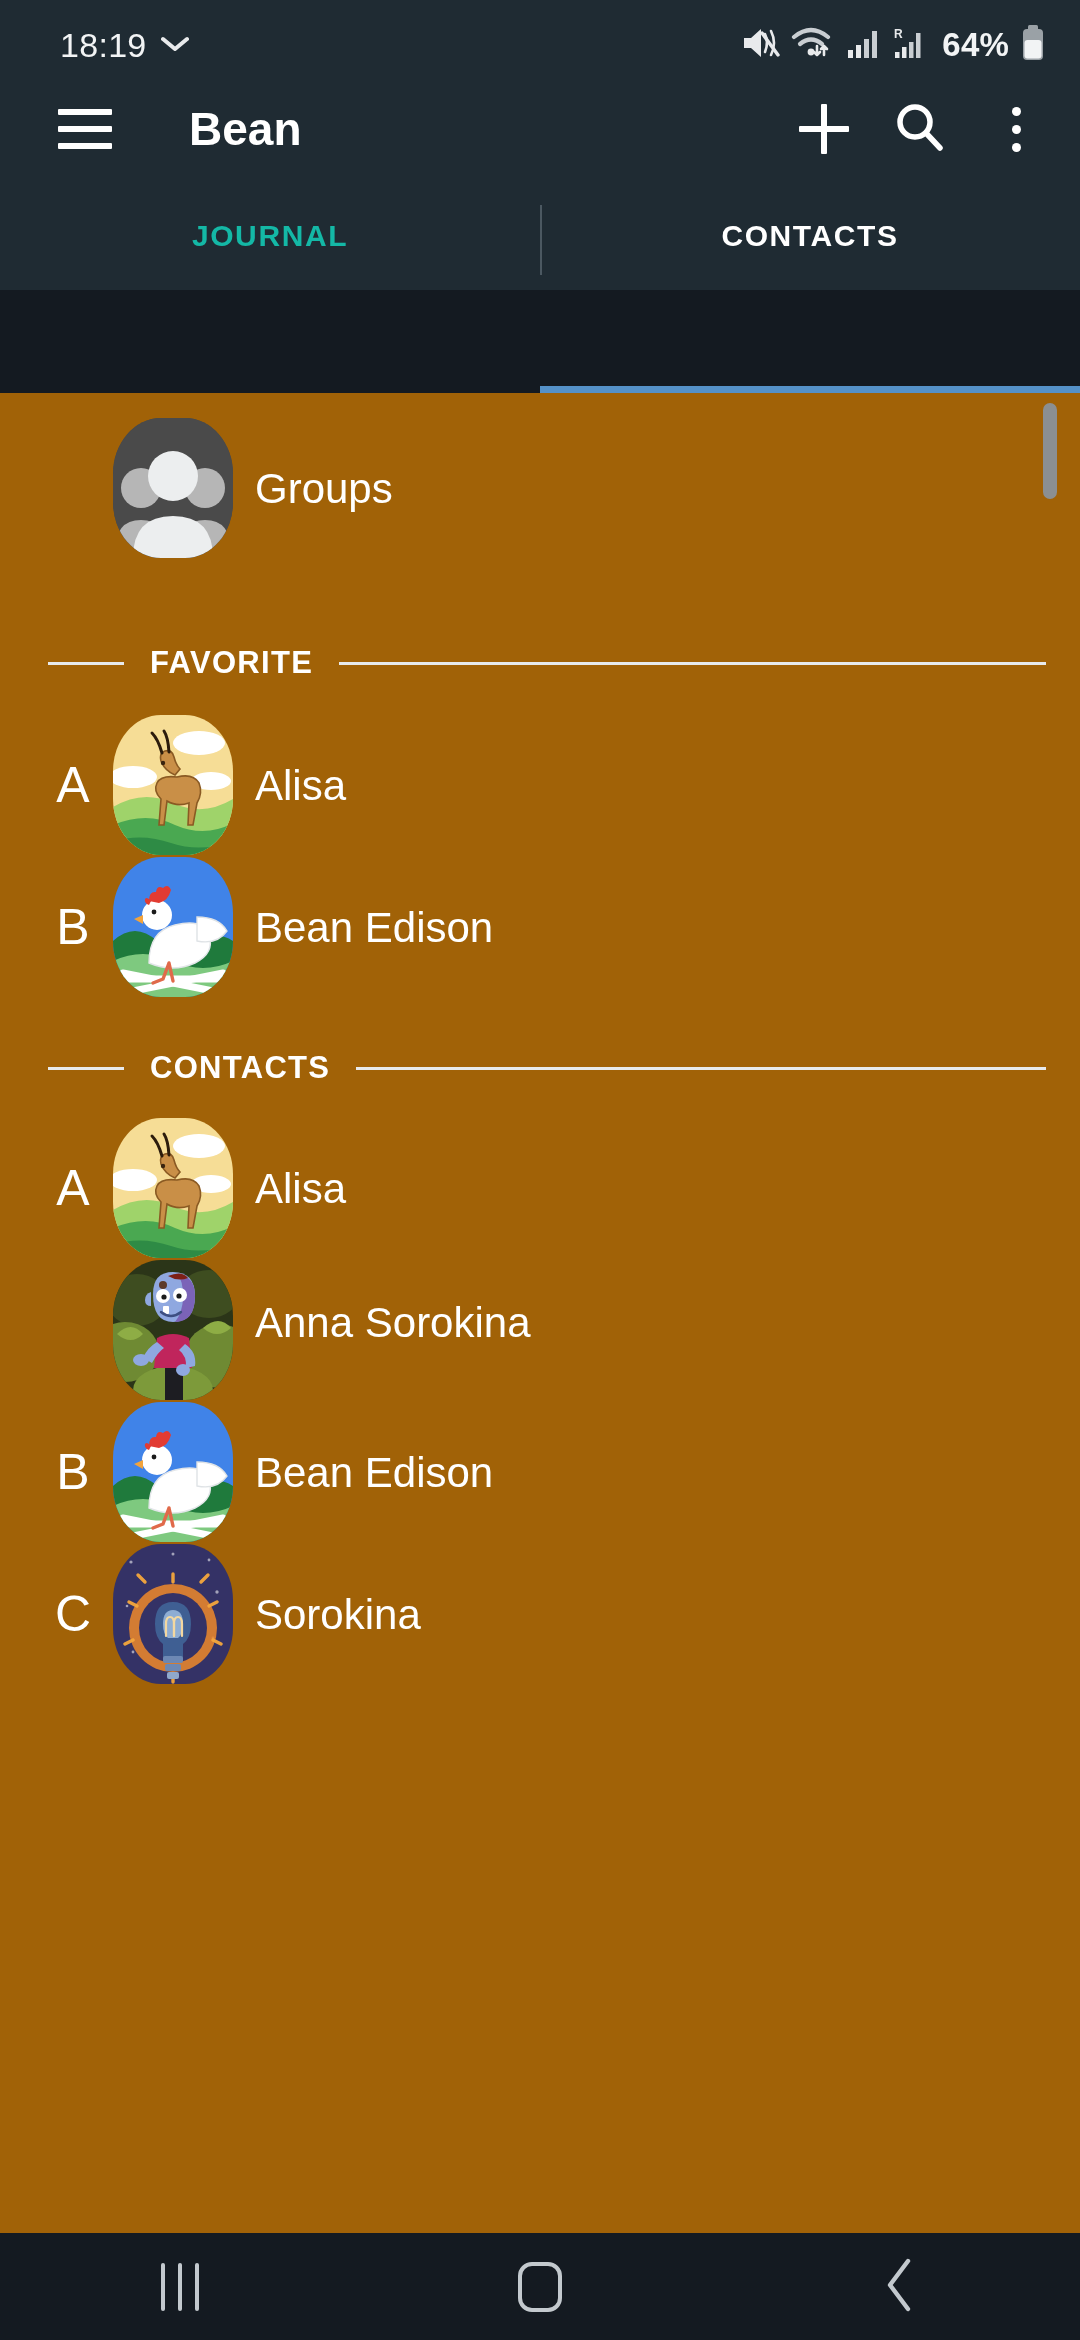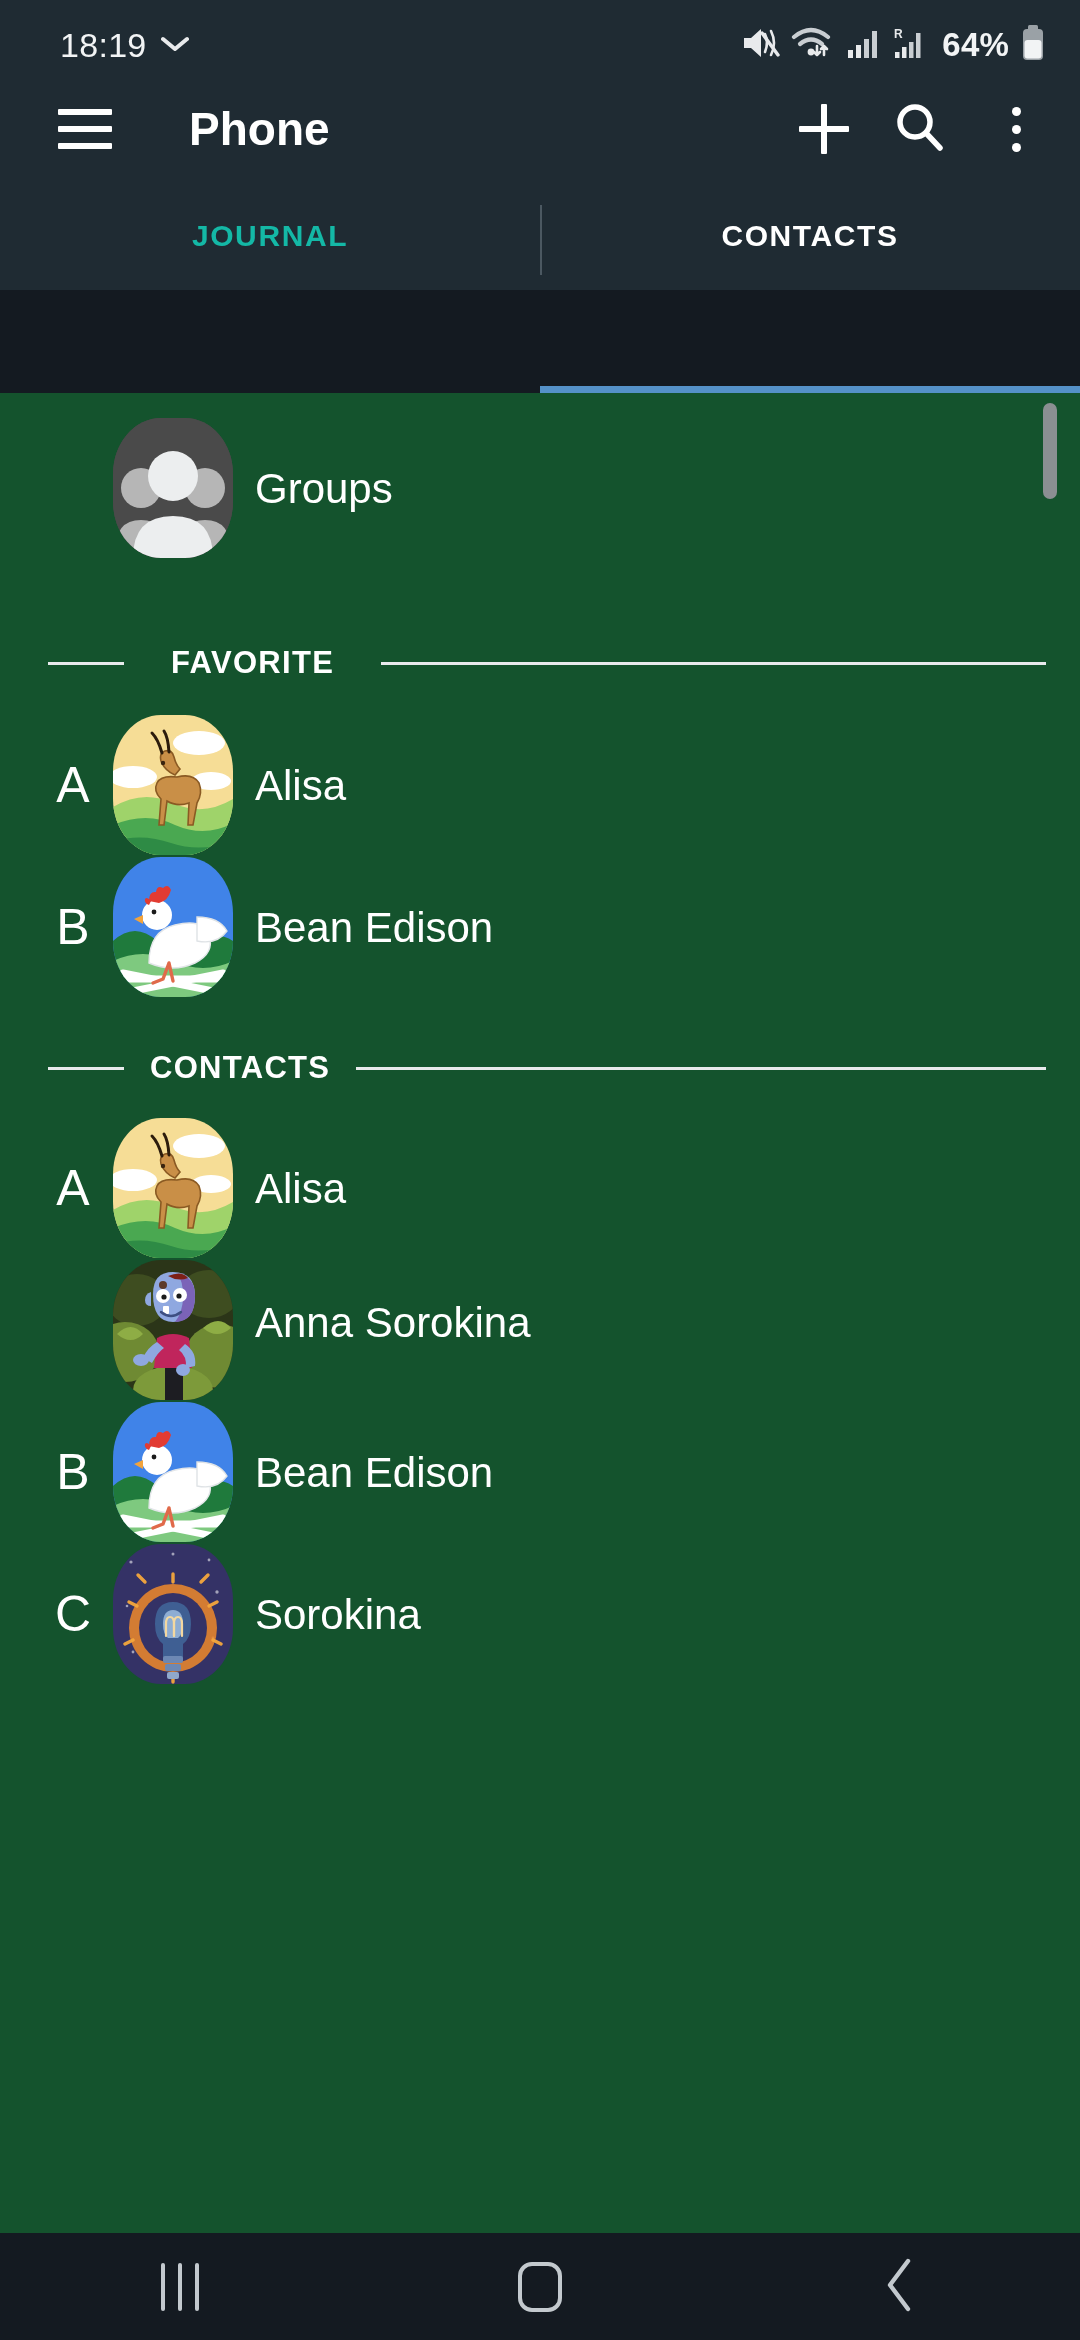--- a/index.html
+++ b/index.html
@@ -51,21 +51,21 @@
   }
   .tab { flex:1; display:flex; align-items:center; justify-content:center; position:relative; cursor:pointer; }
   .tab-label { color:#ffffff; font-size:30px; font-weight:700; letter-spacing:1.6px; }
   .tab.inactive .tab-label { color:#14b8a6; }
   .tab-sep { position:absolute; left:540px; top:205px; width:2px; height:70px; background:#4b5861; }
   .tab-indicator { position:absolute; left:540px; top:386px; width:540px; height:7px; background:#5591c8; }
 
   
   .content {
     position:absolute; left:0; top:393px; width:1080px; height:1840px;
-    background:#14532d; overflow:hidden;
+    background:#a16207; overflow:hidden;
   }
   .scrollbar { position:absolute; right:23px; top:10px; width:14px; height:96px; background:#8b8f92; border-radius:7px; }
 
   .row { position:absolute; left:0; width:1080px; display:flex; align-items:center; cursor:pointer; }
   .idx { position:absolute; left:36px; width:74px; text-align:center; color:#ffffff; font-size:50px; font-weight:400; line-height:1; }
   .avatar { position:absolute; left:113px; width:120px; height:140px; border-radius:48px/56px; overflow:hidden; }
   .avatar svg { display:block; width:120px; height:140px; }
   .name { position:absolute; left:255px; color:#ffffff; font-size:42px; font-weight:400; white-space:nowrap; }
 
   
@@ -142,21 +142,21 @@
       </span>
     </div>
   </div>
 
   <div class="appbar">
     <div class="hamburger">
       <span></span>
         <span></span>
         <span></span>
     </div>
-    <div class="app-title">Phone</div>
+    <div class="app-title">Bean</div>
     <div class="appbar-actions">
       <div class="act">
         <span class="plus">
           <i class="plus-v"></i>
             <i class="plus-h"></i>
         </span>
       </div>
       <div class="act">
         <span>
           <svg width="56" height="56" viewBox="0 0 56 56">
@@ -202,21 +202,21 @@
           </g>
           <g fill="#eceeef">
             <circle cx="60" cy="58" r="25"></circle>
             <path d="M20 140 q0 -42 40 -42 q40 0 40 42 Z"></path>
           </g>
         </svg>
       </span>
       <span class="name" style="top:72px;">Groups</span>
     </div>
 
-    <div class="section" style="top:250px;gap:21px;">
+    <div class="section" style="top:250px;">
       <span class="sec-line-a"></span>
       <span class="sec-title">FAVORITE</span>
       <span class="sec-line-b"></span>
     </div>
 
     <div class="row" style="top:322px; height:140px;">
       <span class="idx" style="top:45px;">A</span>
       <span class="avatar" style="top:0px;">
         <svg viewBox="0 0 120 140">
           <rect width="120" height="140" fill="#f6dd96"></rect>

